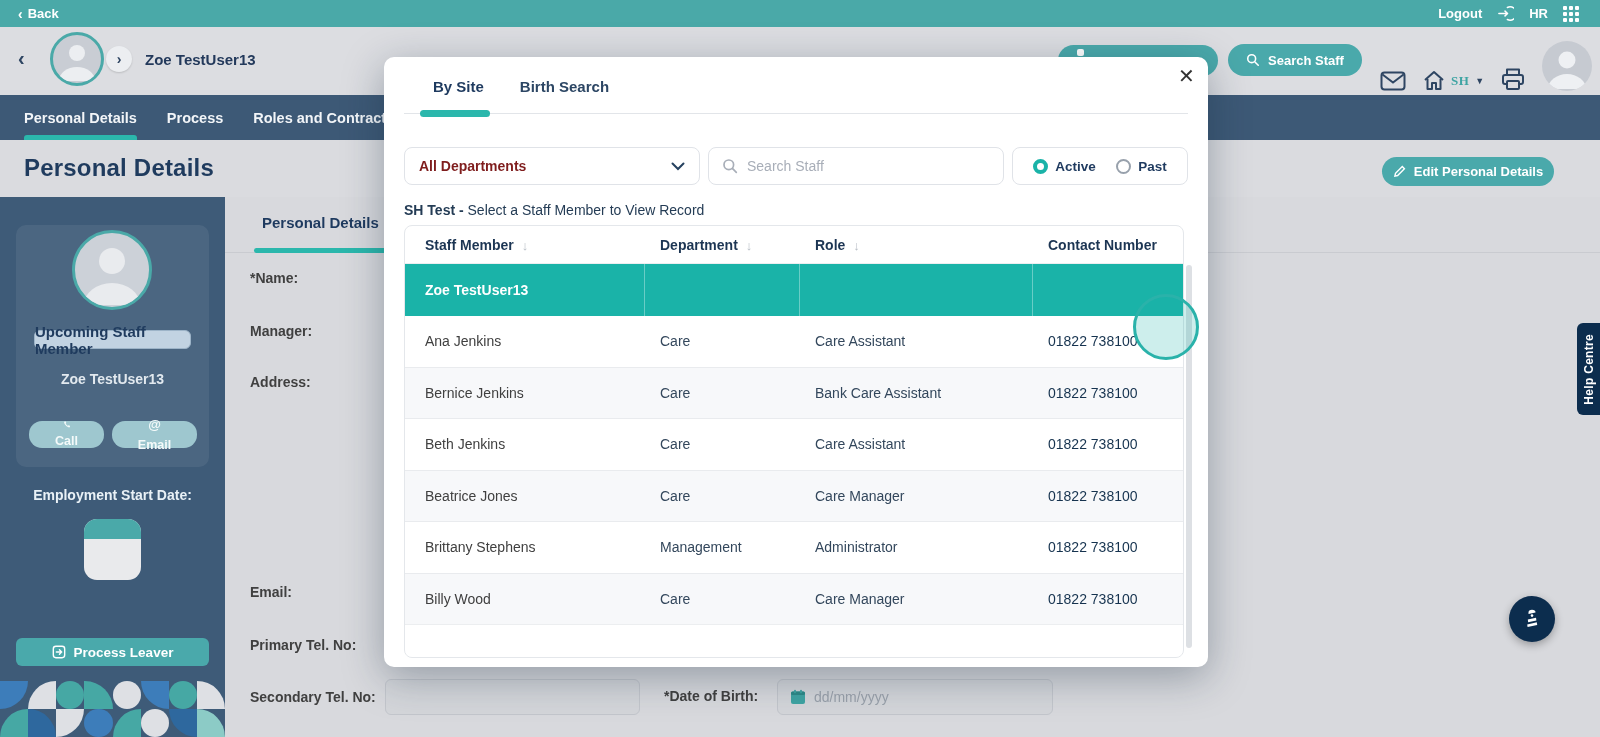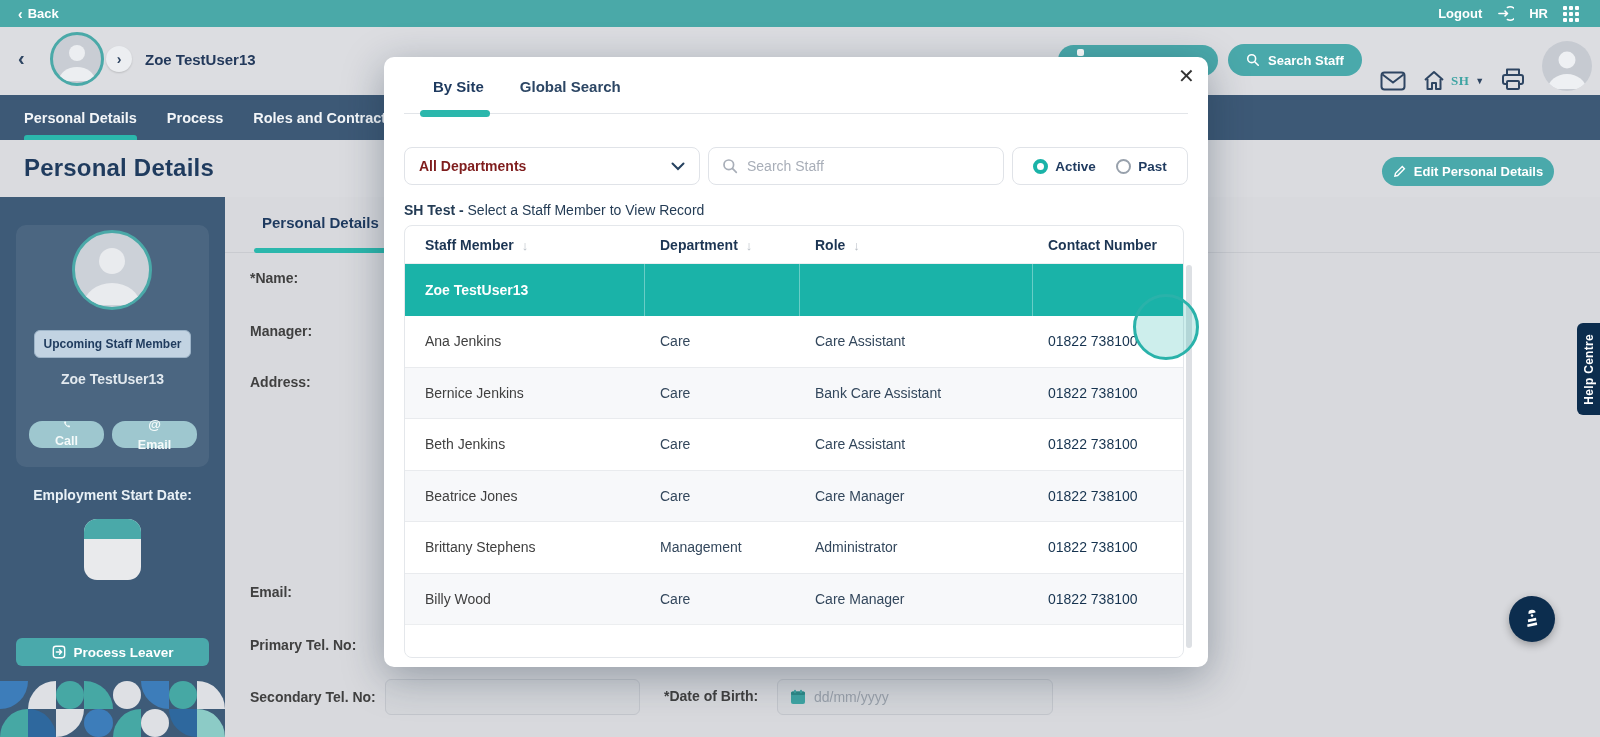--- a/index.html
+++ b/index.html
@@ -39,22 +39,22 @@
 
   
   #titlebar { left:0; top:140px; width:1600px; height:57px; background:#dadbdf; }
   #page-title { left:24px; top:154px; font-size:24px; font-weight:700; color:#1f3b5e; letter-spacing:.2px; }
   #btn-edit { left:1382px; top:157px; width:172px; height:29px; border-radius:15px; font-size:13px; }
 
   
   #sidebar { left:0; top:197px; width:225px; height:540px; background:#3e5b78; }
   #side-card { left:16px; top:225px; width:193px; height:242px; border-radius:10px; background:rgba(255,255,255,.07); }
   .side-avatar { left:72px; top:230px; width:80px; height:80px; border-radius:50%; background:#ccd1d8; border:3px solid #4aa9a8; overflow:hidden; }
-  .badge { left:34px; top:330px; width:157px; height:28px; background:#c2d3e2; border:1px solid #9db4c8; border-radius:6px;
-           color:#1f3b5e; font-size:12px; font-weight:700; display:flex; align-items:center; justify-content:center; }
+  .badge { left:34px; top:330px; width:157px; height:19px; background:#c2d3e2; border:1px solid #9db4c8; border-radius:6px;
+           color:#1f3b5e; font-size:15px; font-weight:700; display:flex; align-items:center; justify-content:center; }
   .side-name { left:16px; top:371px; width:193px; text-align:center; color:#e2e9ef; font-size:14px; font-weight:600; }
   .mini-btn { background:#9ec7cf; color:#f4fafa; border-radius:13px; font-size:12.5px; font-weight:700;
               display:flex; align-items:center; justify-content:center; gap:6px;flex-direction:column; }
   #btn-call { left:29px; top:421px; width:75px; height:27px; }
   #btn-email { left:112px; top:421px; width:85px; height:27px; }
   .emp-label { left:0; top:487px; width:225px; text-align:center; color:#e9f1f6; font-size:14px; font-weight:700; }
   .cal-shape { left:84px; top:519px; width:57px; height:61px; border-radius:13px; background:#e9eaec; overflow:hidden; }
   .cal-shape .top { width:100%; height:20px; background:#4aa9a9; }
   #btn-leaver { left:16px; top:638px; width:193px; height:28px; border-radius:6px; font-size:13.5px; }
   #mosaic { left:0; top:681px; width:225px; height:56px; display:grid; grid-template-columns:repeat(8,28.125px); grid-template-rows:repeat(2,28px); }
@@ -286,21 +286,21 @@
       <rect x="4" y="0.8" width="2" height="3.4" rx="1" fill="#3fa4a3"></rect>
       <rect x="10" y="0.8" width="2" height="3.4" rx="1" fill="#3fa4a3"></rect>
     </svg>
   <span>dd/mm/yyyy</span>
 </div>
 
 <div id="modal" class="abs"></div>
 <div id="modal-close" class="abs">✕</div>
 <div class="mtabs abs" id="modal-tabs">
     <span class="mtab">By Site</span>
-    <span class="mtab inactive">Global Search</span>
+    <span class="mtab inactive">Birth Search</span>
   </div>
 <div class="abs mtab-ul"></div>
 <div class="abs mtab-line"></div>
 
 <div id="ctl-dept" class="abs mctl">
   <span class="val">All Departments</span>
   <svg class="ic" width="14" height="9" viewBox="0 0 14 9" fill="none" stroke="#25415f" stroke-width="2" stroke-linecap="round">
       <path d="m1.5 1.5 5.5 5.5 5.5-5.5"></path>
     </svg>
 </div>

